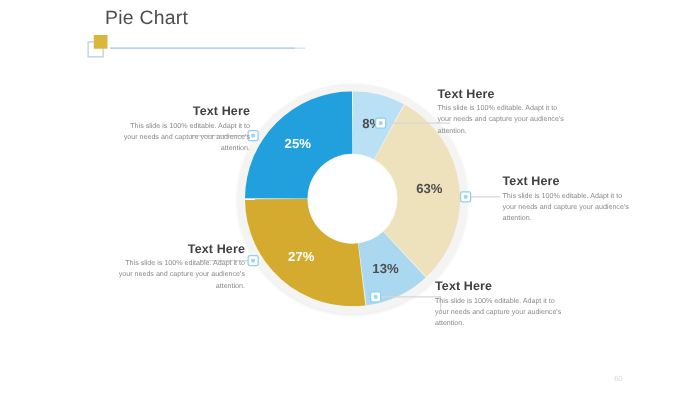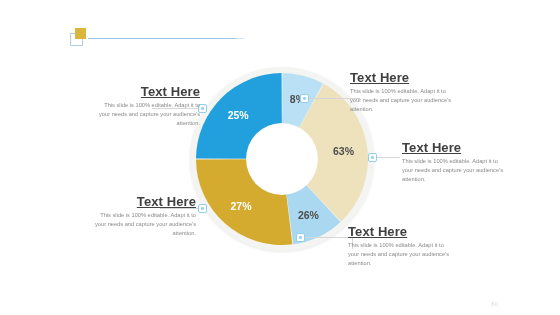--- a/index.html
+++ b/index.html
@@ -93,26 +93,25 @@
     white-space: nowrap;
     transform: translate(-50%, -50%);
   }
 
   
   .callout {
     position: absolute;
     width: 104px;
   }
   .callout-title {
-    font-size: 13px;
+    font-size: 10px;
     font-weight: bold;
     color: #404040;
     margin-bottom: 2px;
     letter-spacing: 0.1px;
-    text-decoration: underline;
   }
   .callout-body {
     font-size: 5.7px;
     color: #8a8a8a;
     line-height: 1.62;
   }
   .callout.right { text-align: left; }
   .callout.left  { text-align: right; }
 
   
@@ -145,20 +144,21 @@
     position: absolute;
     right: 62px; bottom: 8px;
     font-size: 6px;
     color: #d8d8d8;
   }
 </style>
 </head>
 <body>
 
 <div id="title-area">
+  <div id="page-title">Pie Chart</div>
   <div id="title-rule"></div>
   <div id="title-rule-2"></div>
   <div id="title-square-outline"></div>
   <div id="title-square-gold"></div>
 </div>
 
 <div id="chart-stage">
 
   <div id="donut-halo"></div>
 
@@ -169,21 +169,21 @@
           <path d="M 86 86 L 127.81 10.85 A 86 86 0 0 1 145.18 148.40 Z" fill="#ede2bb"></path>
           <path d="M 86 86 L 144.56 148.98 A 86 86 0 0 1 97.21 171.27 Z" fill="#a9d8f0"></path>
           <path d="M 86 86 L 96.35 171.37 A 86 86 0 0 1 0.00 86.43 Z" fill="#d4ab2e"></path>
           <path d="M 86 86 L 0.00 85.57 A 86 86 0 0 1 85.57 0.00 Z" fill="#22a0dd"></path>
         </g>
     </svg>
     <div id="donut-hole"></div>
     <div id="slice-labels">
         <div class="slice-label" style="left: 101.4px; top: 25.9px; color: rgb(77, 77, 77);">8%</div>
         <div class="slice-label" style="left: 147.5px; top: 78.2px; color: rgb(77, 77, 77);">63%</div>
-        <div class="slice-label" style="left: 112.4px; top: 142.1px; color: rgb(77, 77, 77);">26%</div>
+        <div class="slice-label" style="left: 112.4px; top: 142.1px; color: rgb(77, 77, 77);">13%</div>
         <div class="slice-label" style="left: 45px; top: 132.5px; color: rgb(255, 255, 255); text-align: right;">27%</div>
         <div class="slice-label" style="left: 42.2px; top: 42.2px; color: rgb(255, 255, 255);">25%</div>
       </div>
   </div>
 
   <div class="connector" style="left:152px; top:56px; width:48px;"></div>
   <div class="node" style="left:198px; top:52px;"></div>
 
   <div class="connector" style="left:304px; top:46px; width:56px;"></div>
   <div class="node" style="left:300px; top:42px;"></div>

